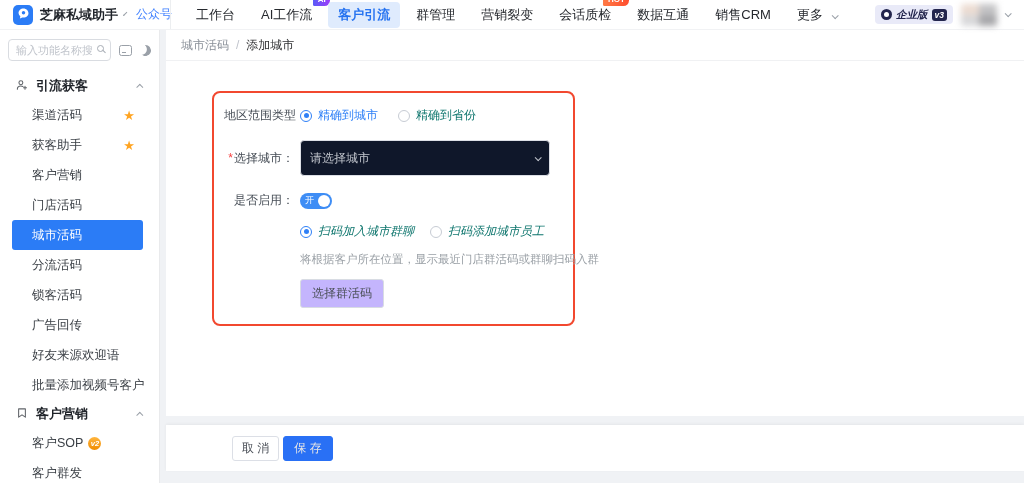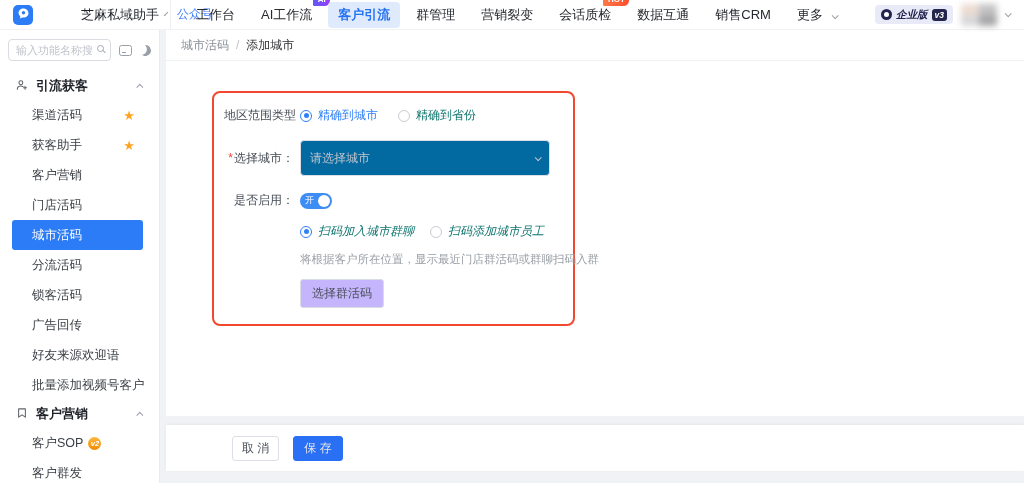--- a/index.html
+++ b/index.html
@@ -3,21 +3,21 @@
 <meta charset="utf-8">
 <style>
   * { margin:0; padding:0; box-sizing:border-box; }
   html,body { width:1024px; height:483px; overflow:hidden; }
   body { font-family:"Liberation Sans","DejaVu Sans",sans-serif; background:#f0f2f5; color:#26292e; }
 
   
   .topbar { height:30px; background:#fff; display:flex; align-items:center; border-bottom:1px solid #f1f2f4; position:relative; z-index:3; }
   .brand-area { width:170px; flex-shrink:0; display:flex; align-items:center; padding-left:13px; }
   .logo { width:20px; height:20px; border-radius:5px; background:#2b7cf6; display:flex; align-items:center; justify-content:center; margin-right:7px; flex-shrink:0; }
-  .brand-name { font-size:13px; font-weight:normal; color:#1f2329; white-space:nowrap;margin-left:41px; }
+  .brand-name { font-size:13px; font-weight:bold; color:#1f2329; white-space:nowrap; }
   .caret { width:5px; height:5px; border-right:1.3px solid #9aa0a8; border-bottom:1.3px solid #9aa0a8; display:inline-block; }
   .caret.down { transform:rotate(45deg) translateY(-1px); }
   .caret.up { transform:rotate(-135deg) translateY(-1px); }
   .brand-caret { margin-left:6px; }
   .account-link { color:#4080ff; font-size:12px; margin-left:11px; cursor:pointer; white-space:nowrap; }
 
   .nav { display:flex; align-items:center; height:100%; border-left:1px solid #eceef0; padding-left:12px; }
   .nav-item { font-size:13px; color:#26292e; padding:4px 10px; margin:0 3px; border-radius:4px; position:relative; cursor:pointer; white-space:nowrap; }
   .nav-item.active { background:#dfebfd; color:#2673f0; font-weight:bold; }
   .nav-badge { position:absolute; top:-7px; right:-8px; color:#fff; font-size:8px; font-weight:bold; padding:1.5px 4.5px; border-radius:8px 8px 8px 2px; line-height:1; }
@@ -73,34 +73,34 @@
   .form-label { width:70px; text-align:right; flex-shrink:0; color:#454c55; white-space:nowrap; }
   .required { color:#f53f3f; margin-right:1px; }
 
   .radio-group { display:flex; align-items:center; gap:20px; margin-left:6px; }
   .radio { display:flex; align-items:center; gap:6px; cursor:pointer; color:#0f766e; }
   .radio-dot { width:12px; height:12px; border-radius:50%; border:1px solid #c7ccd4; background:#fff; position:relative; flex-shrink:0; }
   .radio.selected .radio-dot { border-color:#2f80f7; }
   .radio.selected .radio-dot::after { content:''; position:absolute; left:2.5px; top:2.5px; width:5px; height:5px; border-radius:50%; background:#2f80f7; }
   .radio.selected.blue-text { color:#2f80f7; }
 
-  .select { margin-left:6px; width:250px; height:36px; border:1px solid #dcdfe6; border-radius:4px; background:#0369a1; display:flex; align-items:center; justify-content:space-between; padding:0 9px; cursor:pointer; }
+  .select { margin-left:6px; width:250px; height:36px; border:1px solid #dcdfe6; border-radius:4px; background:#0f172a; display:flex; align-items:center; justify-content:space-between; padding:0 9px; cursor:pointer; }
   .select-placeholder { color:#c0c4cc; font-size:12px; }
   .select-caret { border-color:#c0c4cc; }
 
   .toggle { margin-left:6px; width:32px; height:16px; border-radius:9px; background:#3e8df5; position:relative; display:flex; align-items:center; cursor:pointer; }
   .toggle-text { color:#fff; font-size:9px; margin-left:5px; }
   .toggle-knob { position:absolute; right:2px; top:2px; width:12px; height:12px; border-radius:50%; background:#fff; }
 
   .indent { margin-left:76px; }
   .hint { margin-top:12px; font-size:11.5px; color:#9aa0a6; white-space:nowrap; }
   .choose-btn { margin-top:12px; display:inline-block; font-size:12px; color:#4a4f57; background:#c4b5fd; border:1px solid #d8dce3; border-radius:3px; padding:5px 11px; cursor:pointer; font-family:inherit; }
 
   .gap { height:9px; }
-  .footer-bar { height:46px; background:#fff; display:flex; align-items:center; gap:14px; padding-left:66px; box-shadow:0 -1px 3px rgba(0,0,0,.05); }
+  .footer-bar { height:46px; background:#fff; display:flex; align-items:center; gap:4px; padding-left:66px; box-shadow:0 -1px 3px rgba(0,0,0,.05); }
   .btn { height:25px; font-size:12px; border-radius:3px; cursor:pointer; font-family:inherit; }
   .btn-cancel { background:#fff; border:1px solid #dcdfe6; color:#4a4f57; padding:0 9px; }
   .btn-save { background:#2970f5; border:1px solid #2970f5; color:#e5e5e5; padding:0 10px; }
 </style>
 </head>
 <body>
 
 <div class="topbar">
   <div class="brand-area">
     <div class="logo">

